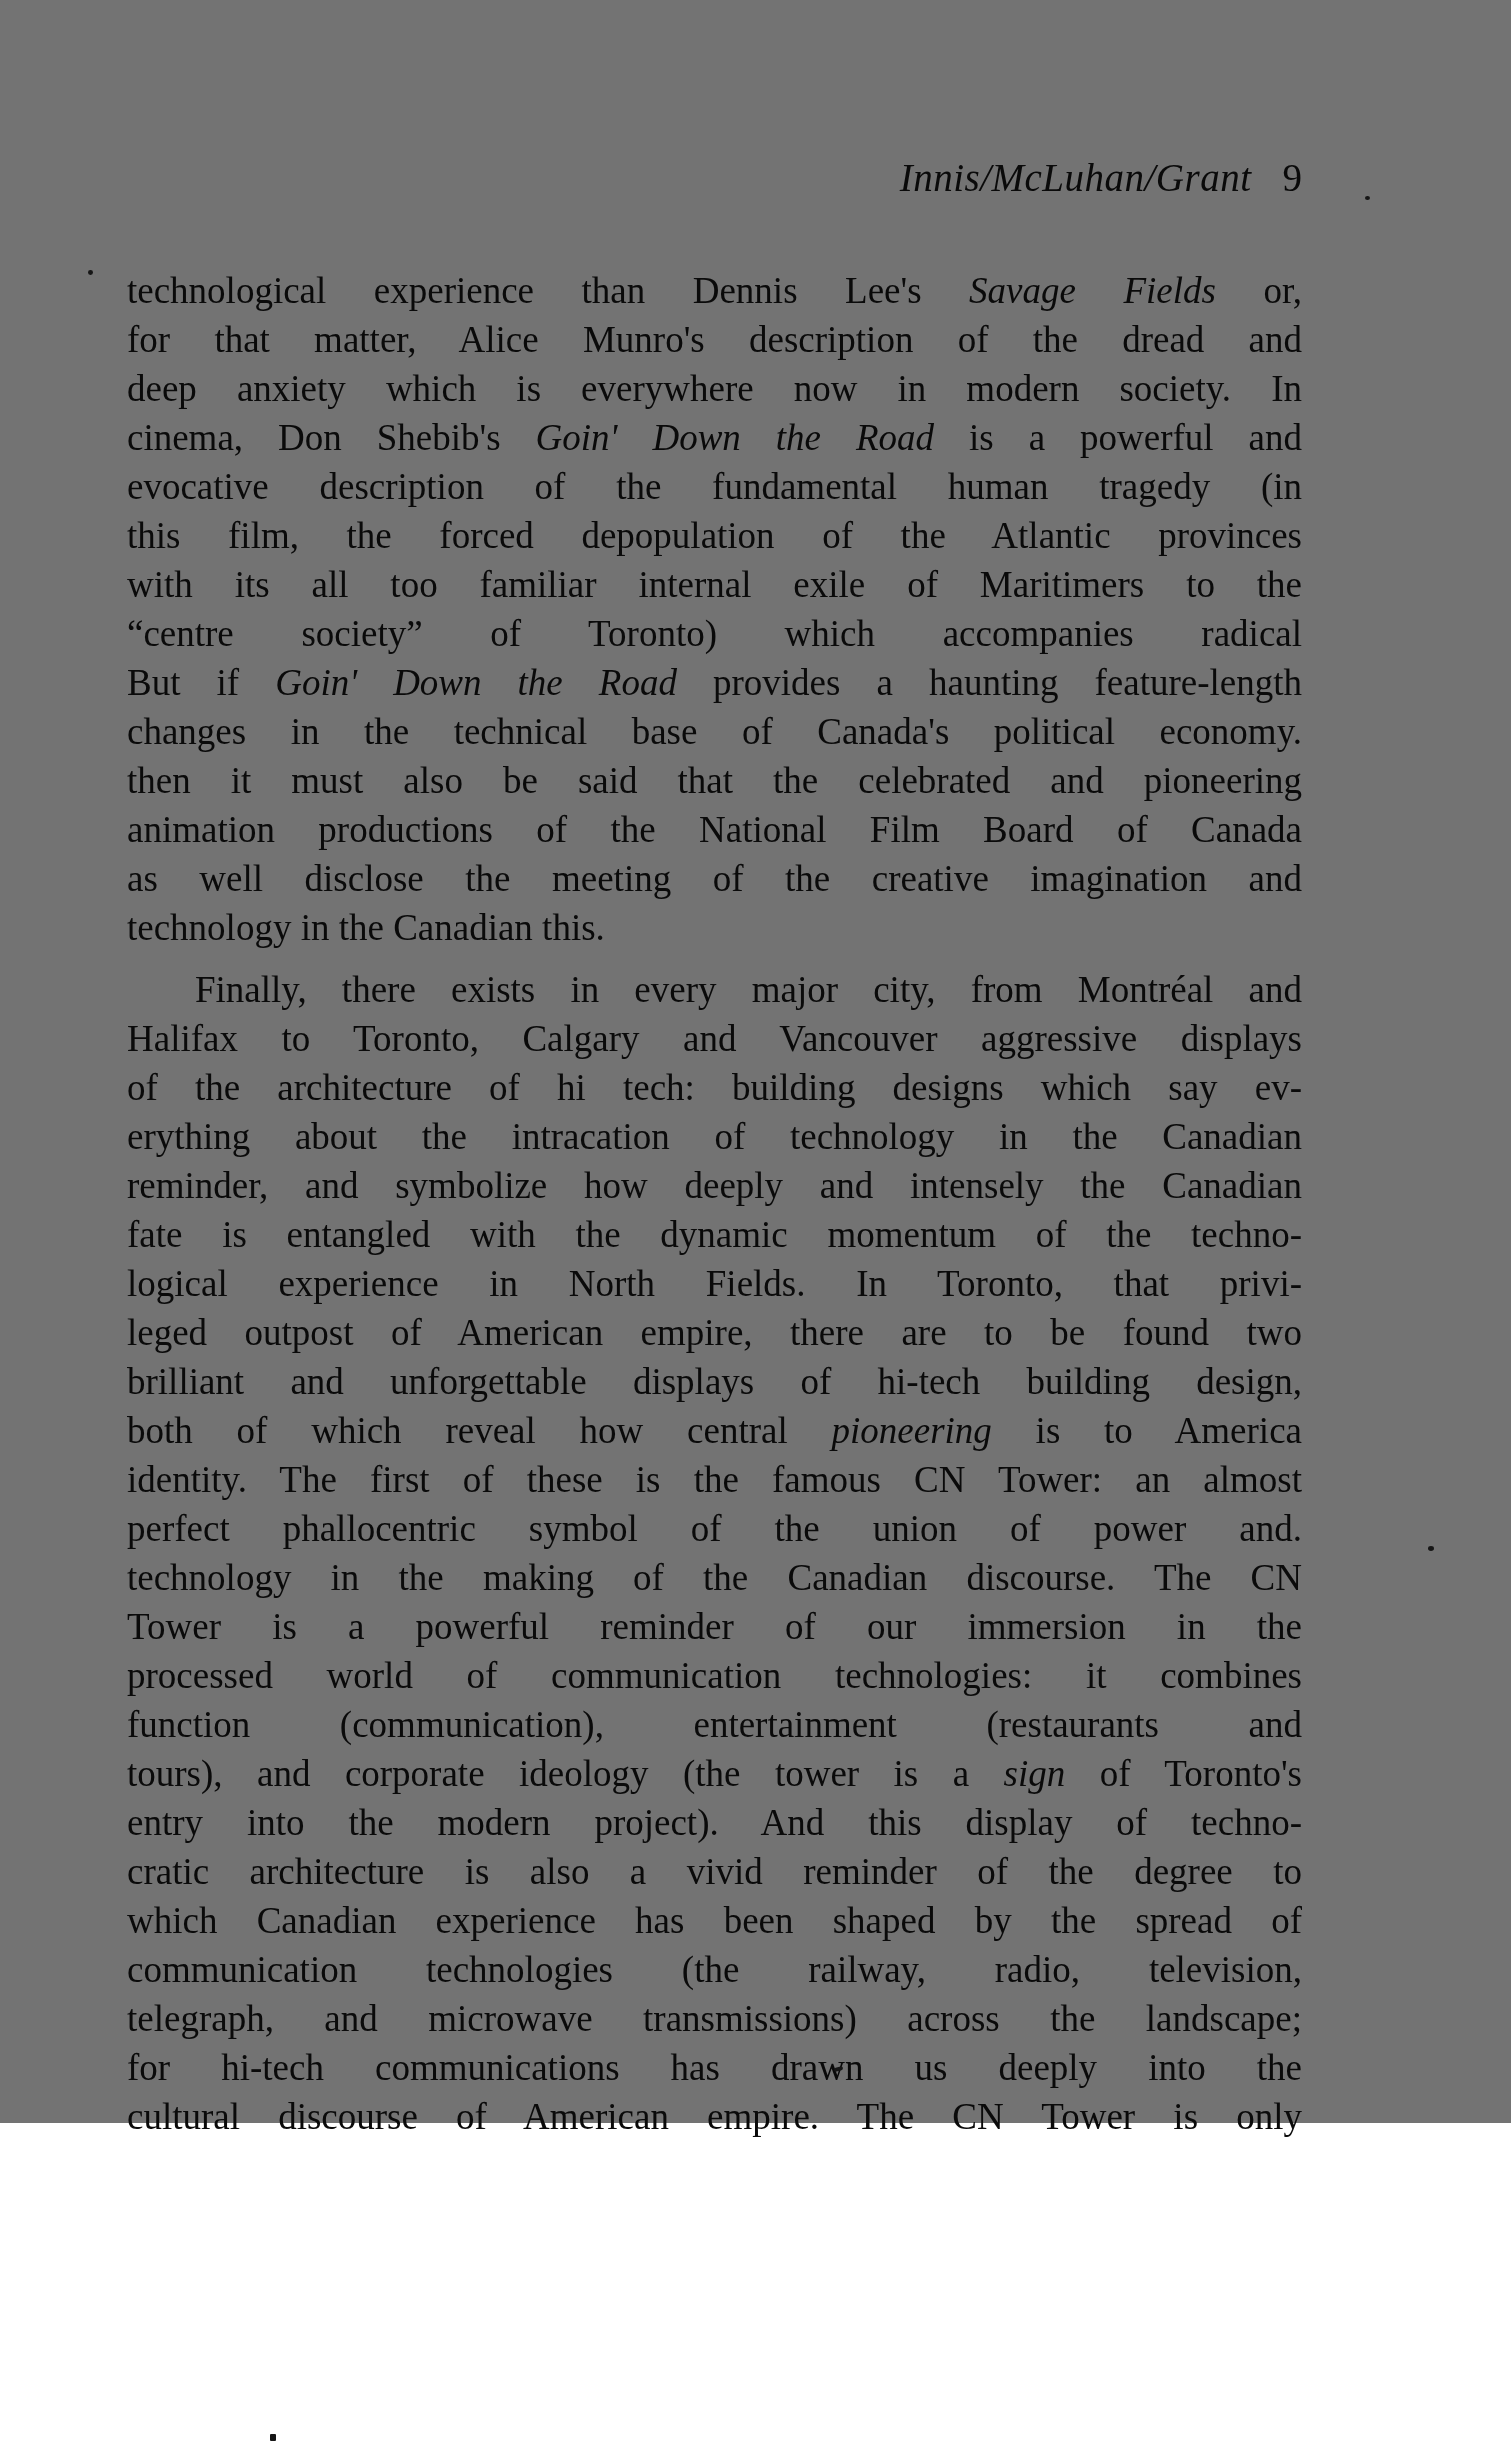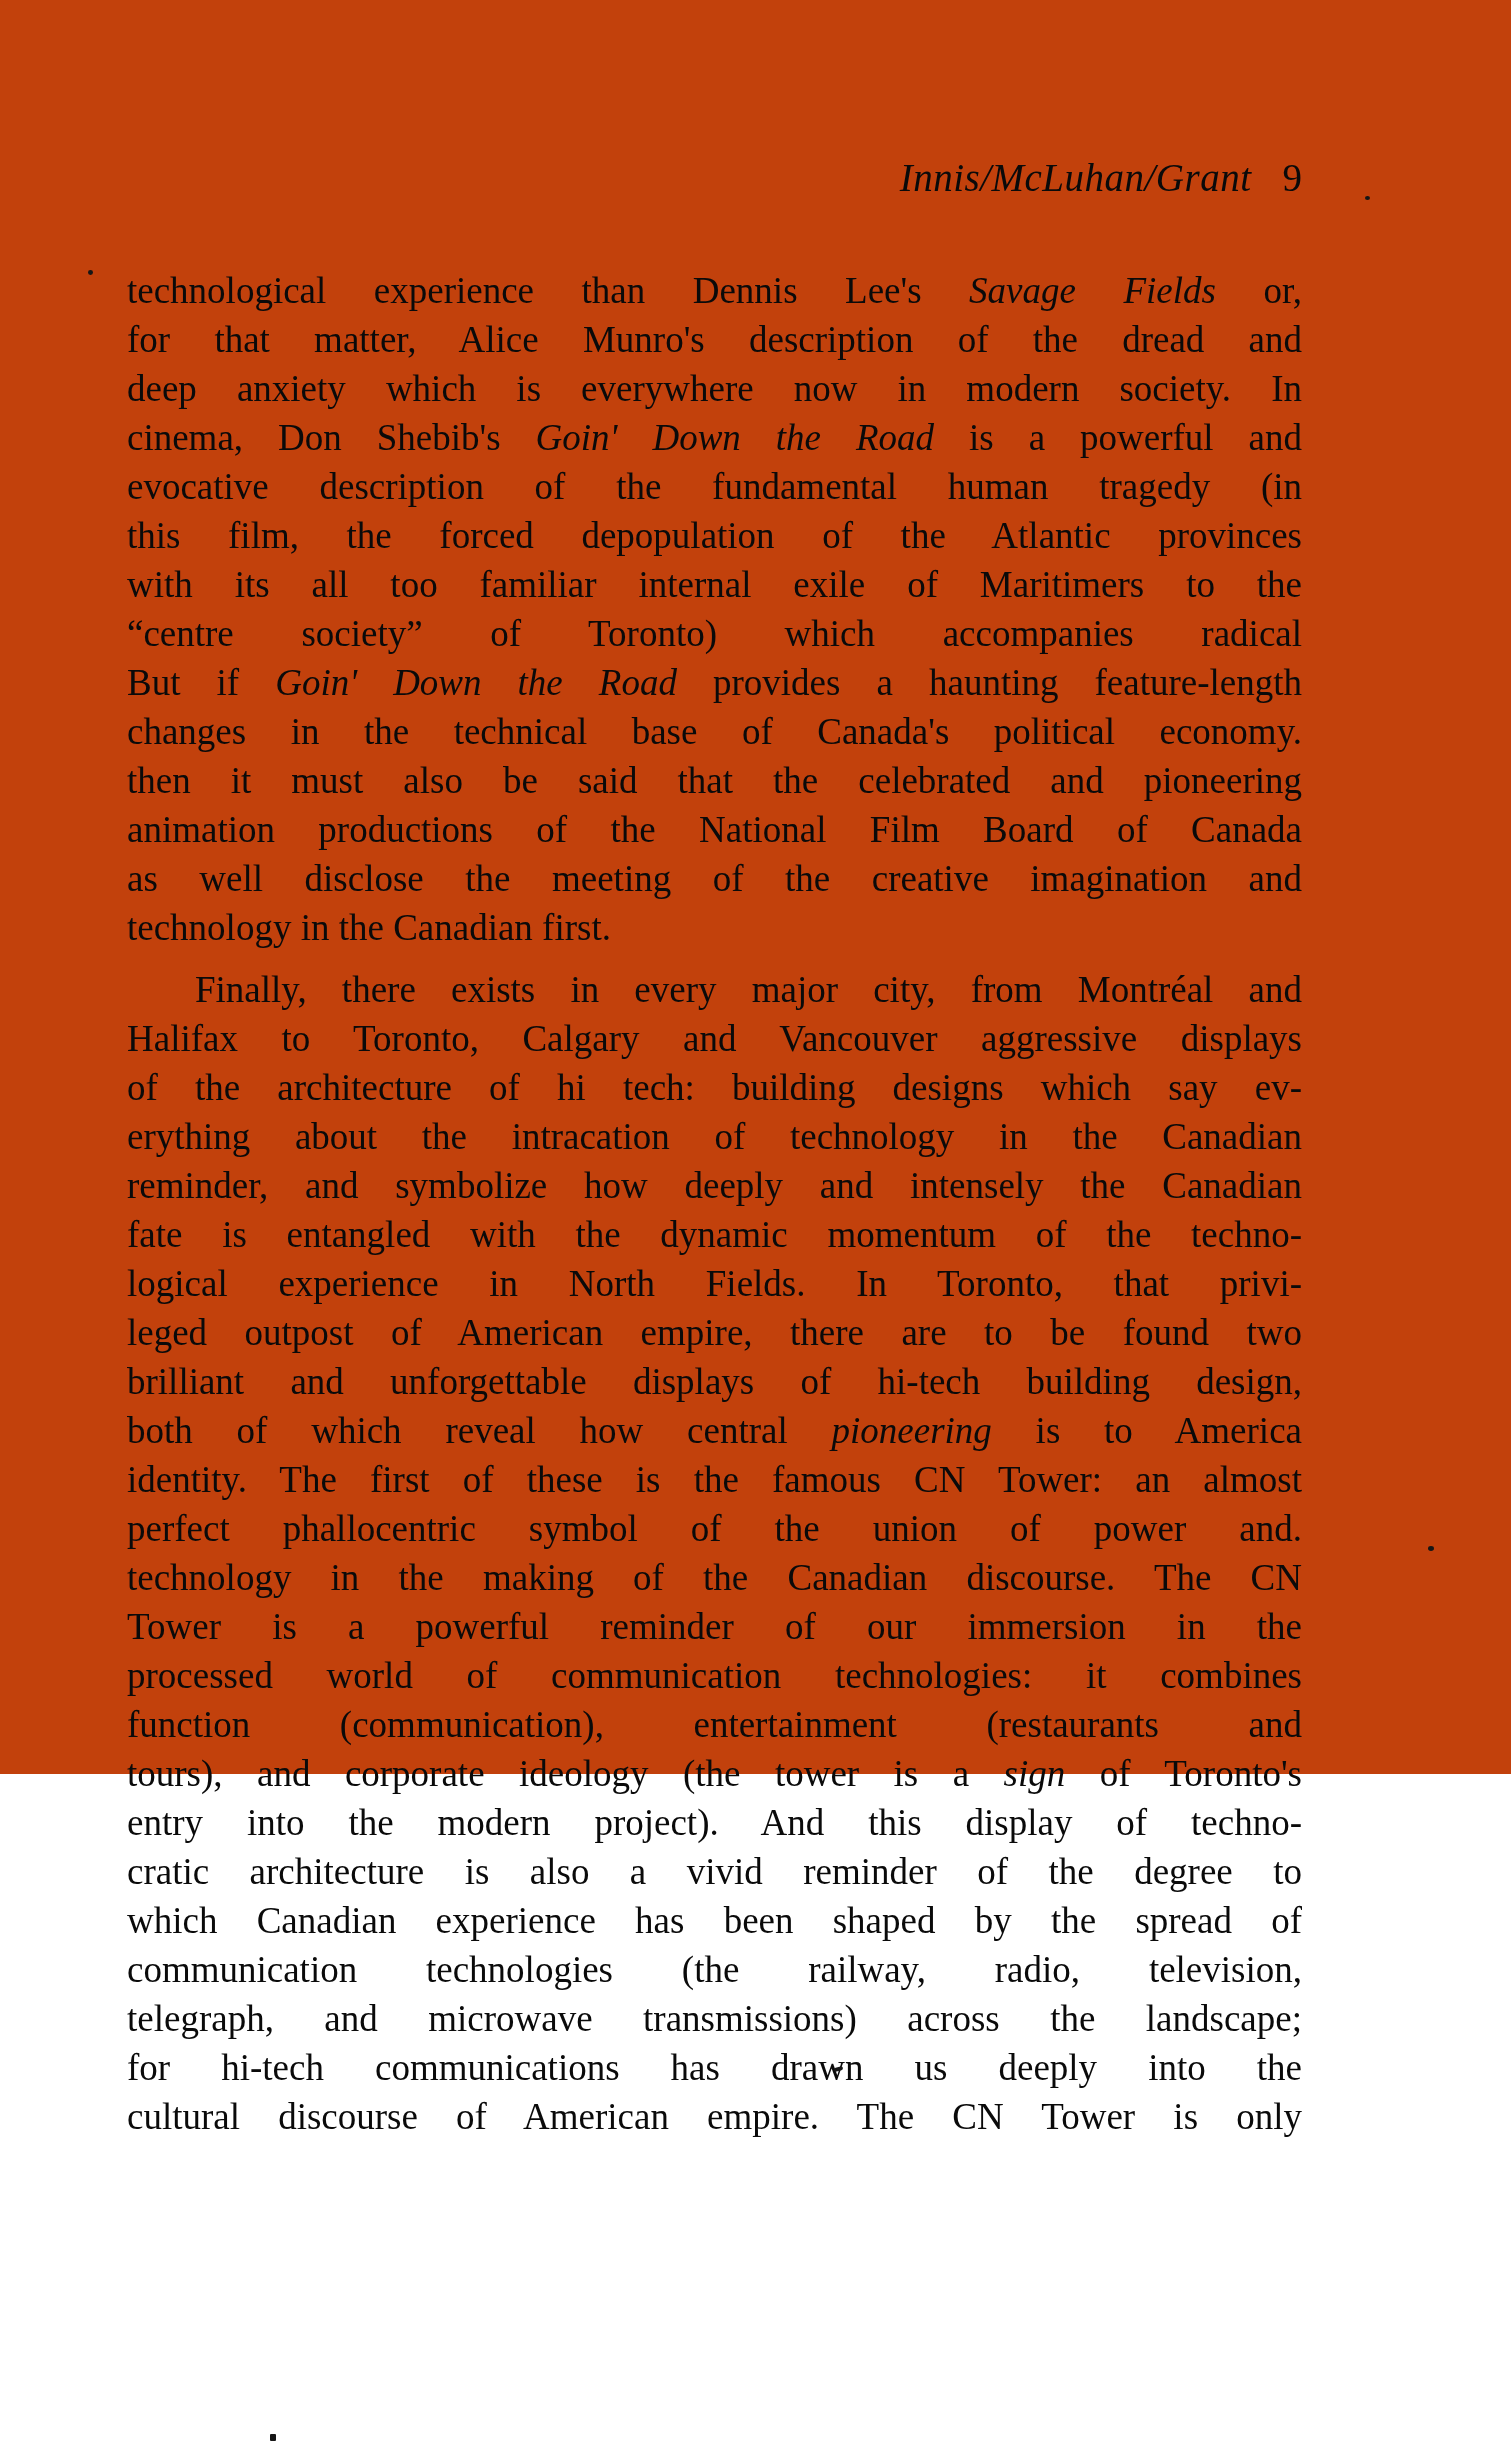--- a/index.html
+++ b/index.html
@@ -4,21 +4,21 @@
 <style>
   html, body { margin:0; padding:0; }
   body {
     width:1512px; height:2463px;
     background:#ffffff;
     position:relative;
     font-family:"Liberation Serif","DejaVu Serif",serif;
     color:#0a0a0a;
     overflow:hidden;
   }
-  .page { position:absolute; left:0; top:0; width:1512px; height:1774px; background:#c2410c; }
+  .page { position:absolute; left:0; top:0; width:1512px; height:2123px; background:#737373; }
 
   .running-header {
     position:absolute; left:127px; top:152px; width:1175px;
     text-align:right; font-size:39px; line-height:51px; white-space:nowrap;
   }
   .running-header .hdr-title { font-style:italic; letter-spacing:0.5px; }
   .running-header .hdr-num  { font-style:normal; margin-left:31px; }
 
   .text-block {
     position:absolute; left:127px; top:266px; width:1175px;
@@ -55,21 +55,21 @@
       <div class="line"><span>cinema, Don Shebib's </span><span class="it">Goin' Down the Road</span><span> is a powerful and</span></div>
       <div class="line"><span>evocative description of the fundamental human tragedy (in</span></div>
       <div class="line"><span>this film, the forced depopulation of the Atlantic provinces</span></div>
       <div class="line"><span>with its all too familiar internal exile of Maritimers to the</span></div>
       <div class="line"><span>“centre society” of Toronto) which accompanies radical</span></div>
       <div class="line"><span>But if </span><span class="it">Goin' Down the Road</span><span> provides a haunting feature-length</span></div>
       <div class="line"><span>changes in the technical base of Canada's political economy.</span></div>
       <div class="line"><span>then it must also be said that the celebrated and pioneering</span></div>
       <div class="line"><span>animation productions of the National Film Board of Canada</span></div>
       <div class="line"><span>as well disclose the meeting of the creative imagination and</span></div>
-      <div class="line no-just"><span>technology in the Canadian first.</span></div>
+      <div class="line no-just"><span>technology in the Canadian this.</span></div>
       <div class="line indent"><span>Finally, there exists in every major city, from Montréal and</span></div>
       <div class="line"><span>Halifax to Toronto, Calgary and Vancouver aggressive displays</span></div>
       <div class="line"><span>of the architecture of hi tech: building designs which say ev-</span></div>
       <div class="line"><span>erything about the intracation of technology in the Canadian</span></div>
       <div class="line"><span>reminder, and symbolize how deeply and intensely the Canadian</span></div>
       <div class="line"><span>fate is entangled with the dynamic momentum of the techno-</span></div>
       <div class="line"><span>logical experience in North Fields. In Toronto, that privi-</span></div>
       <div class="line"><span>leged outpost of American empire, there are to be found two</span></div>
       <div class="line"><span>brilliant and unforgettable displays of hi-tech building design,</span></div>
       <div class="line"><span>both of which reveal how central </span><span class="it">pioneering</span><span> is to America</span></div>

